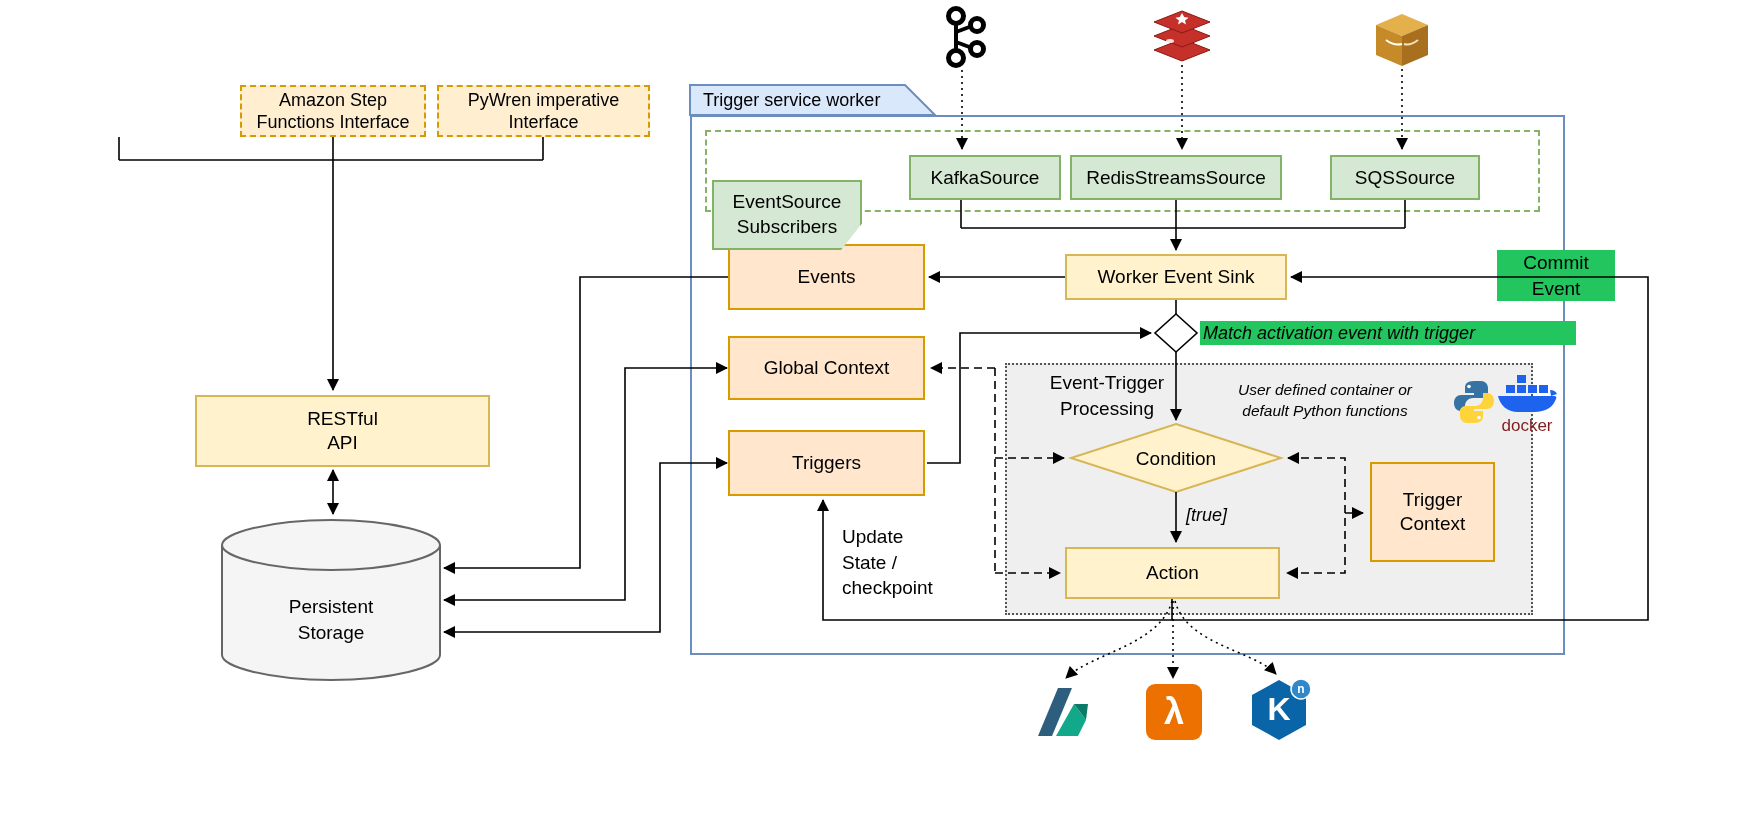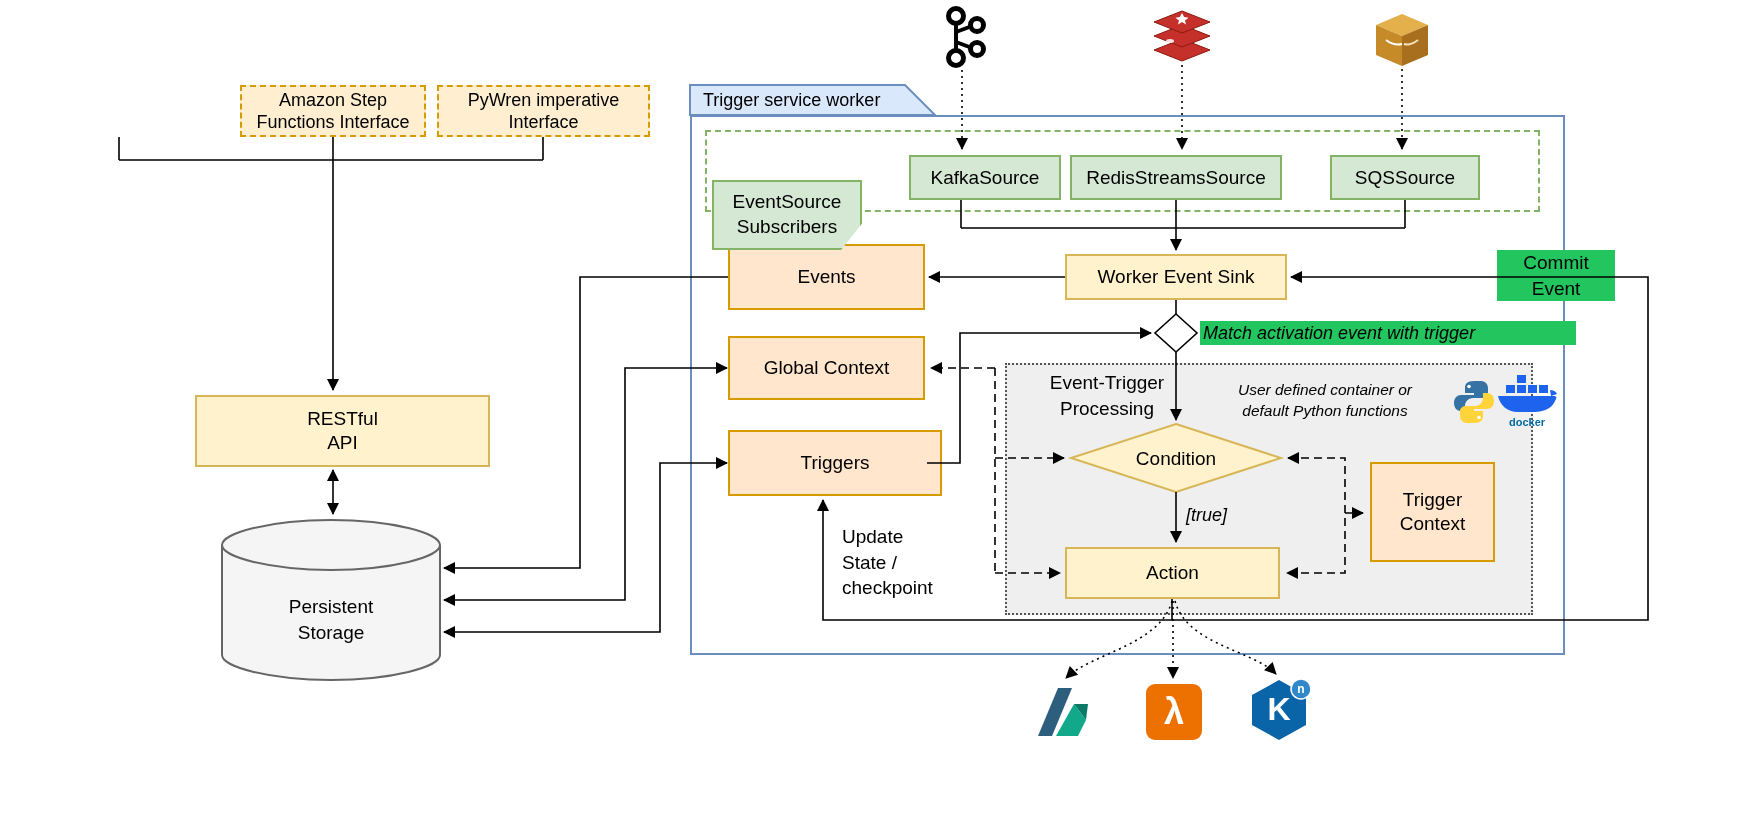--- a/index.html
+++ b/index.html
@@ -24,21 +24,21 @@
   .italic{font-style:italic;}
   .whitebg{background:#22c55e;padding:0 3px;}
   .center{text-align:center;}
   .methods{position:absolute;z-index:2;left:386px;top:188px;}
   .method{font-size:19px;margin-bottom:26px;padding-left:24px;position:relative;}
   .method::before{content:"\2022";position:absolute;left:0;top:-3px;font-size:22px;}
   .tab-label{position:absolute;z-index:4;left:703px;top:90px;font-size:18px;}
   .lambda-badge{width:56px;height:56px;background:#ED7100;border-radius:9px;display:flex;
        align-items:center;justify-content:center;}
   .lambda-glyph{color:#fff;font-size:36px;font-weight:bold;}
-  .docker-word{font-size:11px;font-weight:bold;color:#0369a1;text-align:center;margin-top:-2px;}
+  .docker-word{font-size:17px;font-weight:normal;color:#7f1d1d;text-align:center;margin-top:-2px;}
   .kn-wrap{position:relative;width:66px;height:66px;}
   .kn-k{position:absolute;left:0;top:15px;width:100%;text-align:center;color:#fff;
        font-size:32px;font-weight:bold;z-index:2;}
   .kn-n{position:absolute;left:46px;top:6px;width:18px;text-align:center;color:#fff;
        font-size:12px;font-weight:bold;z-index:3;}
 </style>
 </head>
 <body>
 
 <div class="canvas">
@@ -68,21 +68,21 @@
   <div class="esub-frame" style="left:705px;top:130px;width:835px;height:82px;"></div>
   <div class="esub-label" style="left:712px;top:136px;width:150px;height:70px;">EventSource
 Subscribers</div>
   <div class="box green" style="left:885px;top:155px;width:152px;height:45px;margin-left:24px;">KafkaSource</div>
   <div class="box green" style="left:1070px;top:155px;width:212px;height:45px;">RedisStreamsSource</div>
   <div class="box yellow" style="left:1065px;top:254px;width:222px;height:46px;">Worker Event Sink</div>
 
   <div class="box green" style="left:1330px;top:155px;width:150px;height:45px;">SQSSource</div>
   <div class="box orange" style="left:728px;top:244px;width:197px;height:66px;">Events</div>
   <div class="box orange" style="left:728px;top:336px;width:197px;height:64px;">Global Context</div>
-  <div class="box orange" style="left:728px;top:430px;width:214px;height:66px;">Triggers</div>
+  <div class="box orange" style="left:728px;top:430px;width:197px;height:66px;">Triggers</div>
 
   <div class="etp" style="left:1005px;top:363px;width:528px;height:252px;"></div>
   <div class="lbl center" style="left:1012px;top:370px;width:190px;">Event-Trigger
 Processing</div>
   <div class="lbl italic center" style="left:1200px;top:380px;width:250px;font-size:15.5px;">User defined container or
 default Python functions</div>
   <div class="lbl center" style="left:1071px;top:446px;width:210px;">Condition</div>
   <div class="lbl italic" style="left:1186px;top:503px;width:70px;font-size:18px;">[true]</div>
   <div class="box yellow" style="left:1065px;top:547px;width:215px;height:52px;">Action</div>
   <div class="box orange" style="left:1370px;top:462px;width:125px;height:100px;">Trigger

